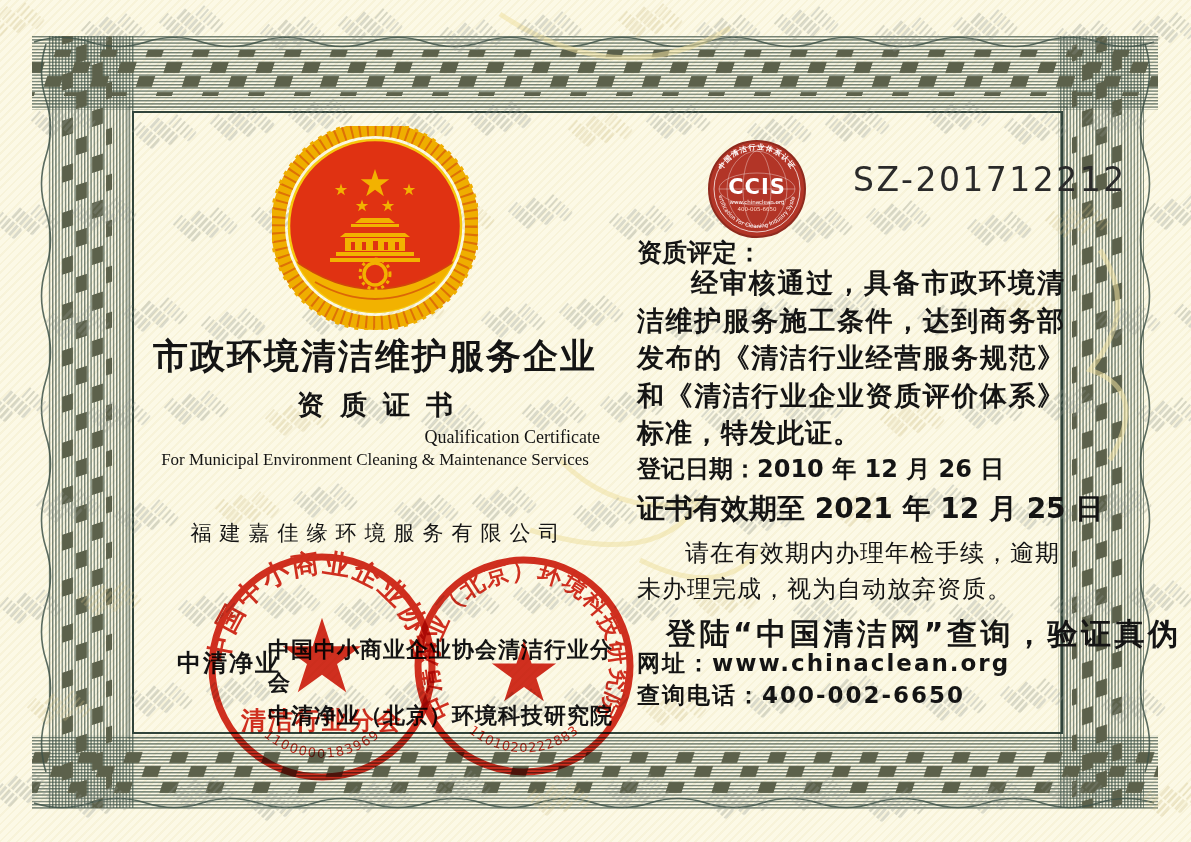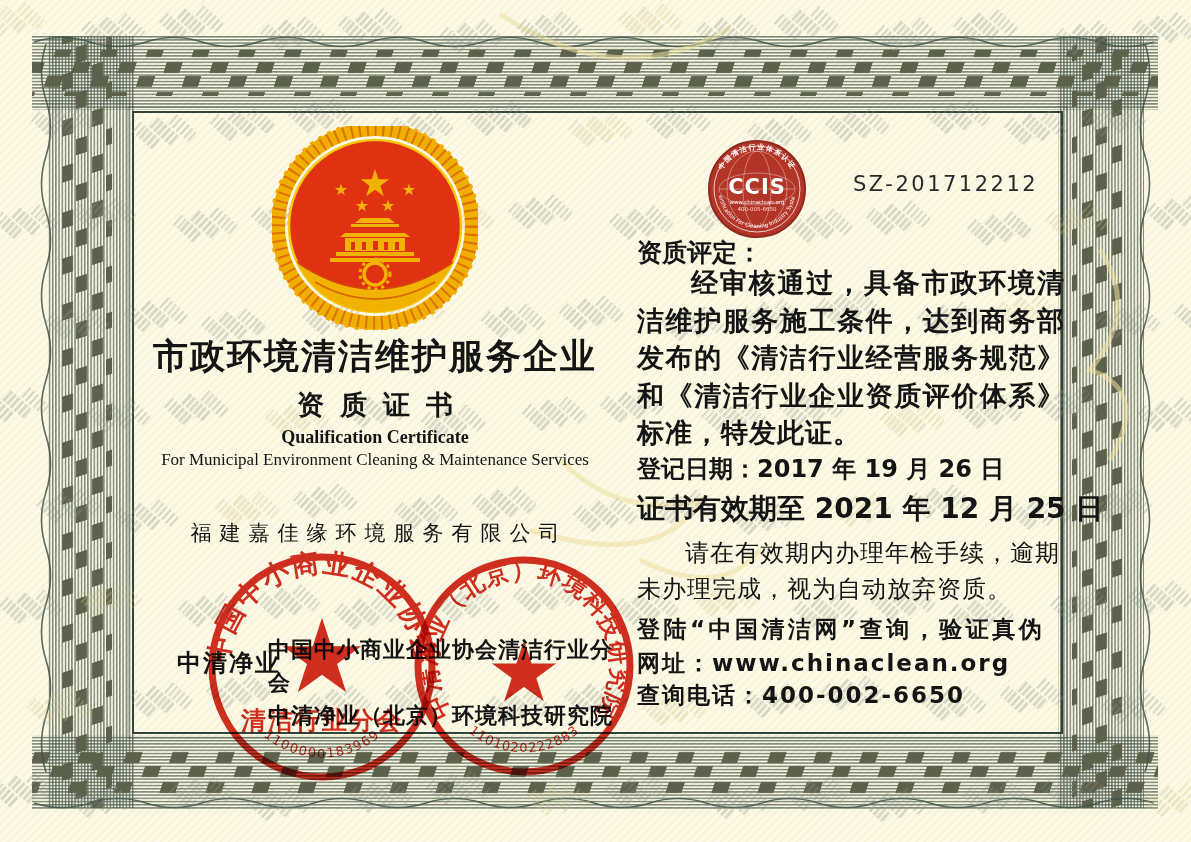--- a/index.html
+++ b/index.html
@@ -17,36 +17,36 @@
         background:repeating-linear-gradient(0deg,#8e948c 0 2.5px,rgba(0,0,0,0) 2.5px 5px);}
   .wm.gold i{background:repeating-linear-gradient(0deg,#cfc08a 0 2.5px,rgba(0,0,0,0) 2.5px 5px);}
   .wm i:nth-child(1){left:0;top:0;}
   .wm i:nth-child(2){left:15px;top:11px;}
   .wm i:nth-child(3){left:30px;top:22px;}
   .content{z-index:3;}
   .seal{z-index:4;mix-blend-mode:multiply;opacity:.92;}
   
   .title-cn1{left:150px;top:333px;width:450px;text-align:center;font-size:35px;font-weight:bold;letter-spacing:2px;}
   .title-cn2{left:150px;top:387px;width:450px;text-align:center;font-size:27px;font-weight:bold;letter-spacing:16px;text-indent:16px;}
-  .title-en1{left:150px;top:427px;width:450px;text-align:center;font-size:18px;font-family:"Liberation Serif",serif;font-weight:bold;}
+  .title-en1{left:150px;top:427px;width:450px;text-align:right;font-size:18px;font-family:"Liberation Serif",serif;}
   .title-en2{left:110px;top:450px;width:530px;text-align:center;font-size:17px;font-family:"Liberation Serif",serif;}
   .company{left:130px;top:519px;width:490px;text-align:center;font-size:21px;letter-spacing:8px;text-indent:8px;
            font-family:"DejaVu Serif","Liberation Serif",serif;}
   .issuer-label{left:177px;top:647px;font-size:24px;font-weight:bold;letter-spacing:2px;}
   .issuer-lines{left:268px;top:633px;width:360px;font-size:22px;font-weight:600;line-height:33px;letter-spacing:1px;}
   
-  .cert-no{left:853px;top:172px;font-size:21px;letter-spacing:2.5px;color:#2a2a2a;}
+  .cert-no{left:853px;top:160px;font-size:33px;letter-spacing:2.5px;color:#2a2a2a;}
   .assess-h{left:637px;top:236px;font-size:25px;font-weight:bold;font-family:"DejaVu Serif","Liberation Serif",serif;}
   .assess-p{left:637px;top:264px;width:428px;font-size:27px;font-weight:bold;line-height:37.5px;letter-spacing:1px;
             text-align:justify;text-indent:2em;font-family:"DejaVu Serif","Liberation Serif",serif;}
   .date1{left:637px;top:453px;font-size:24px;font-weight:bold;}
   .date2{left:637px;top:490px;font-size:28px;font-weight:bold;}
   .notice{left:637px;top:535px;width:436px;font-size:24px;line-height:36px;letter-spacing:1px;text-indent:2em;
           font-family:"DejaVu Serif","Liberation Serif",serif;}
-  .verify1{left:637px;top:614px;font-size:23px;font-weight:bold;letter-spacing:3.5px;}
+  .verify1{left:666px;top:614px;font-size:30px;font-weight:bold;letter-spacing:3.5px;}
   .verify2{left:637px;top:648px;font-size:23px;font-weight:bold;letter-spacing:2px;}
   .verify3{left:637px;top:680px;font-size:23px;font-weight:bold;letter-spacing:2px;}
 </style>
 </head>
 <body>
 
 <svg id="border-layer" class="abs" width="1191" height="842" xmlns="http://www.w3.org/2000/svg" xmlns:xlink="http://www.w3.org/1999/xlink">
   <defs>
     <pattern id="finesH" width="6" height="3.2" patternUnits="userSpaceOnUse">
       <rect y="1" width="6" height="1.05" fill="#44584c"></rect>
@@ -763,21 +763,21 @@
 <div class="abs content company">福建嘉佳缘环境服务有限公司</div>
 <div class="abs content issuer-label">中清净业</div>
 <div class="abs content issuer-lines">
   <div>中国中小商业企业协会清洁行业分会</div>
   <div>中清净业（北京）环境科技研究院</div>
 </div>
 
 <div class="abs content cert-no">SZ-201712212</div>
 <div class="abs content assess-h">资质评定：</div>
 <div class="abs content assess-p">经审核通过，具备市政环境清洁维护服务施工条件，达到商务部发布的《清洁行业经营服务规范》和《清洁行业企业资质评价体系》标准，特发此证。</div>
-<div class="abs content date1">登记日期：2017 年 19 月 26 日</div>
+<div class="abs content date1">登记日期：2010 年 12 月 26 日</div>
 <div class="abs content date2">证书有效期至 2021 年 12 月 25 日</div>
 <div class="abs content notice">请在有效期内办理年检手续，逾期未办理完成，视为自动放弃资质。</div>
 <div class="abs content verify1">登陆“中国清洁网”查询，验证真伪</div>
 <div class="abs content verify2">网址：www.chinaclean.org</div>
 <div class="abs content verify3">查询电话：400-002-6650</div>
 
 <svg class="abs content" style="left:705px;top:137px" width="104" height="104" viewBox="-52 -52 104 104" xmlns="http://www.w3.org/2000/svg" xmlns:xlink="http://www.w3.org/1999/xlink">
   <defs>
     <path id="ccisTop" d="M -37 14 A 39.6 39.6 0 1 1 37 14" fill="none"></path>
     <path id="ccisBot" d="M -38 8 A 38.8 38.8 0 0 0 38 8" fill="none"></path>

